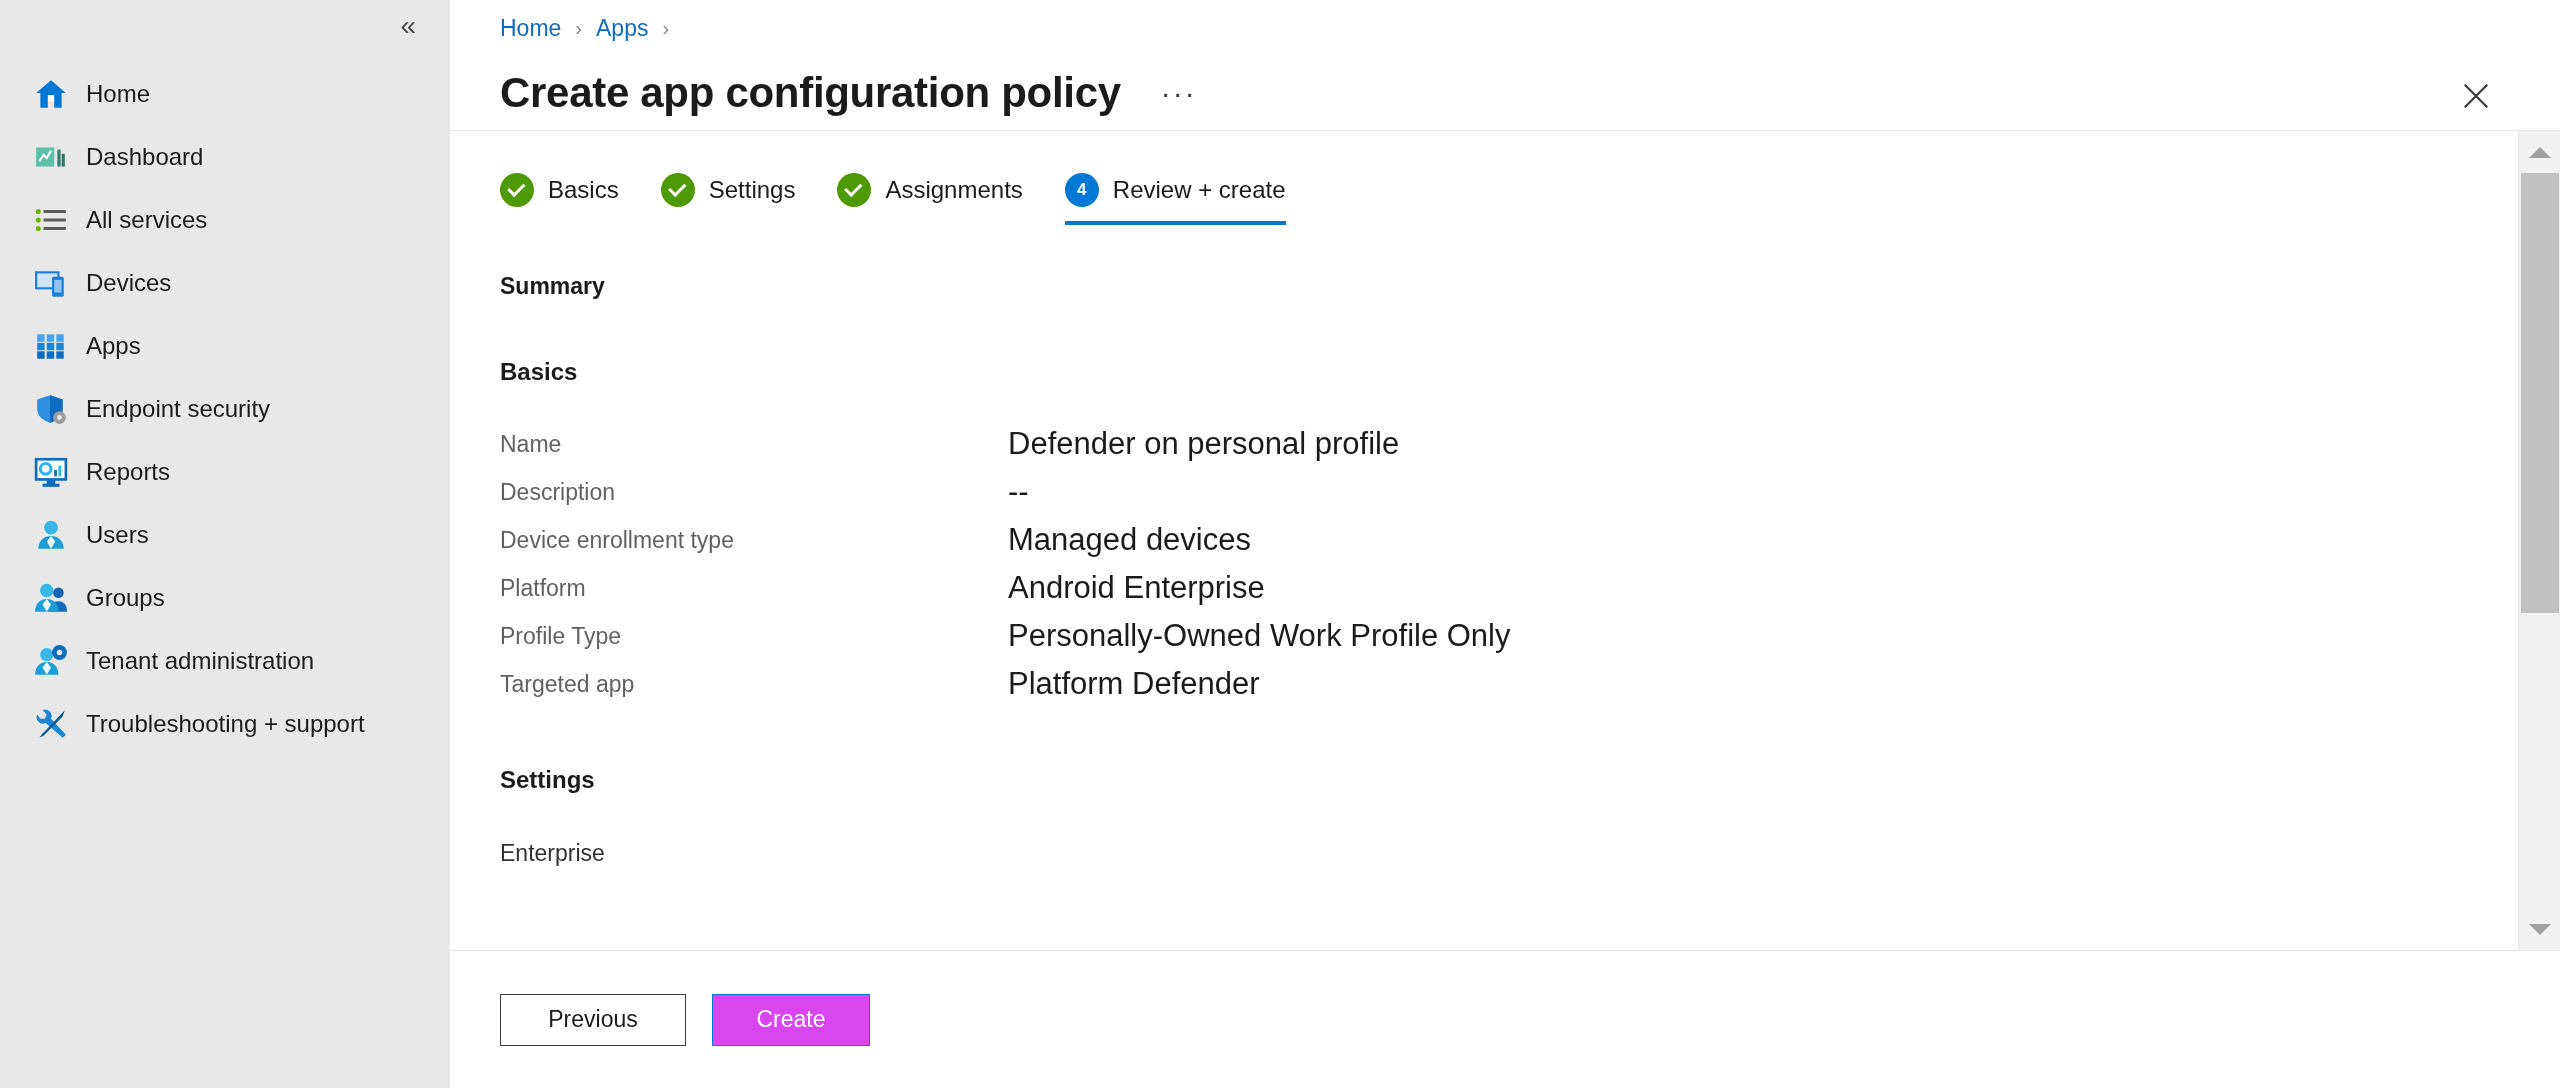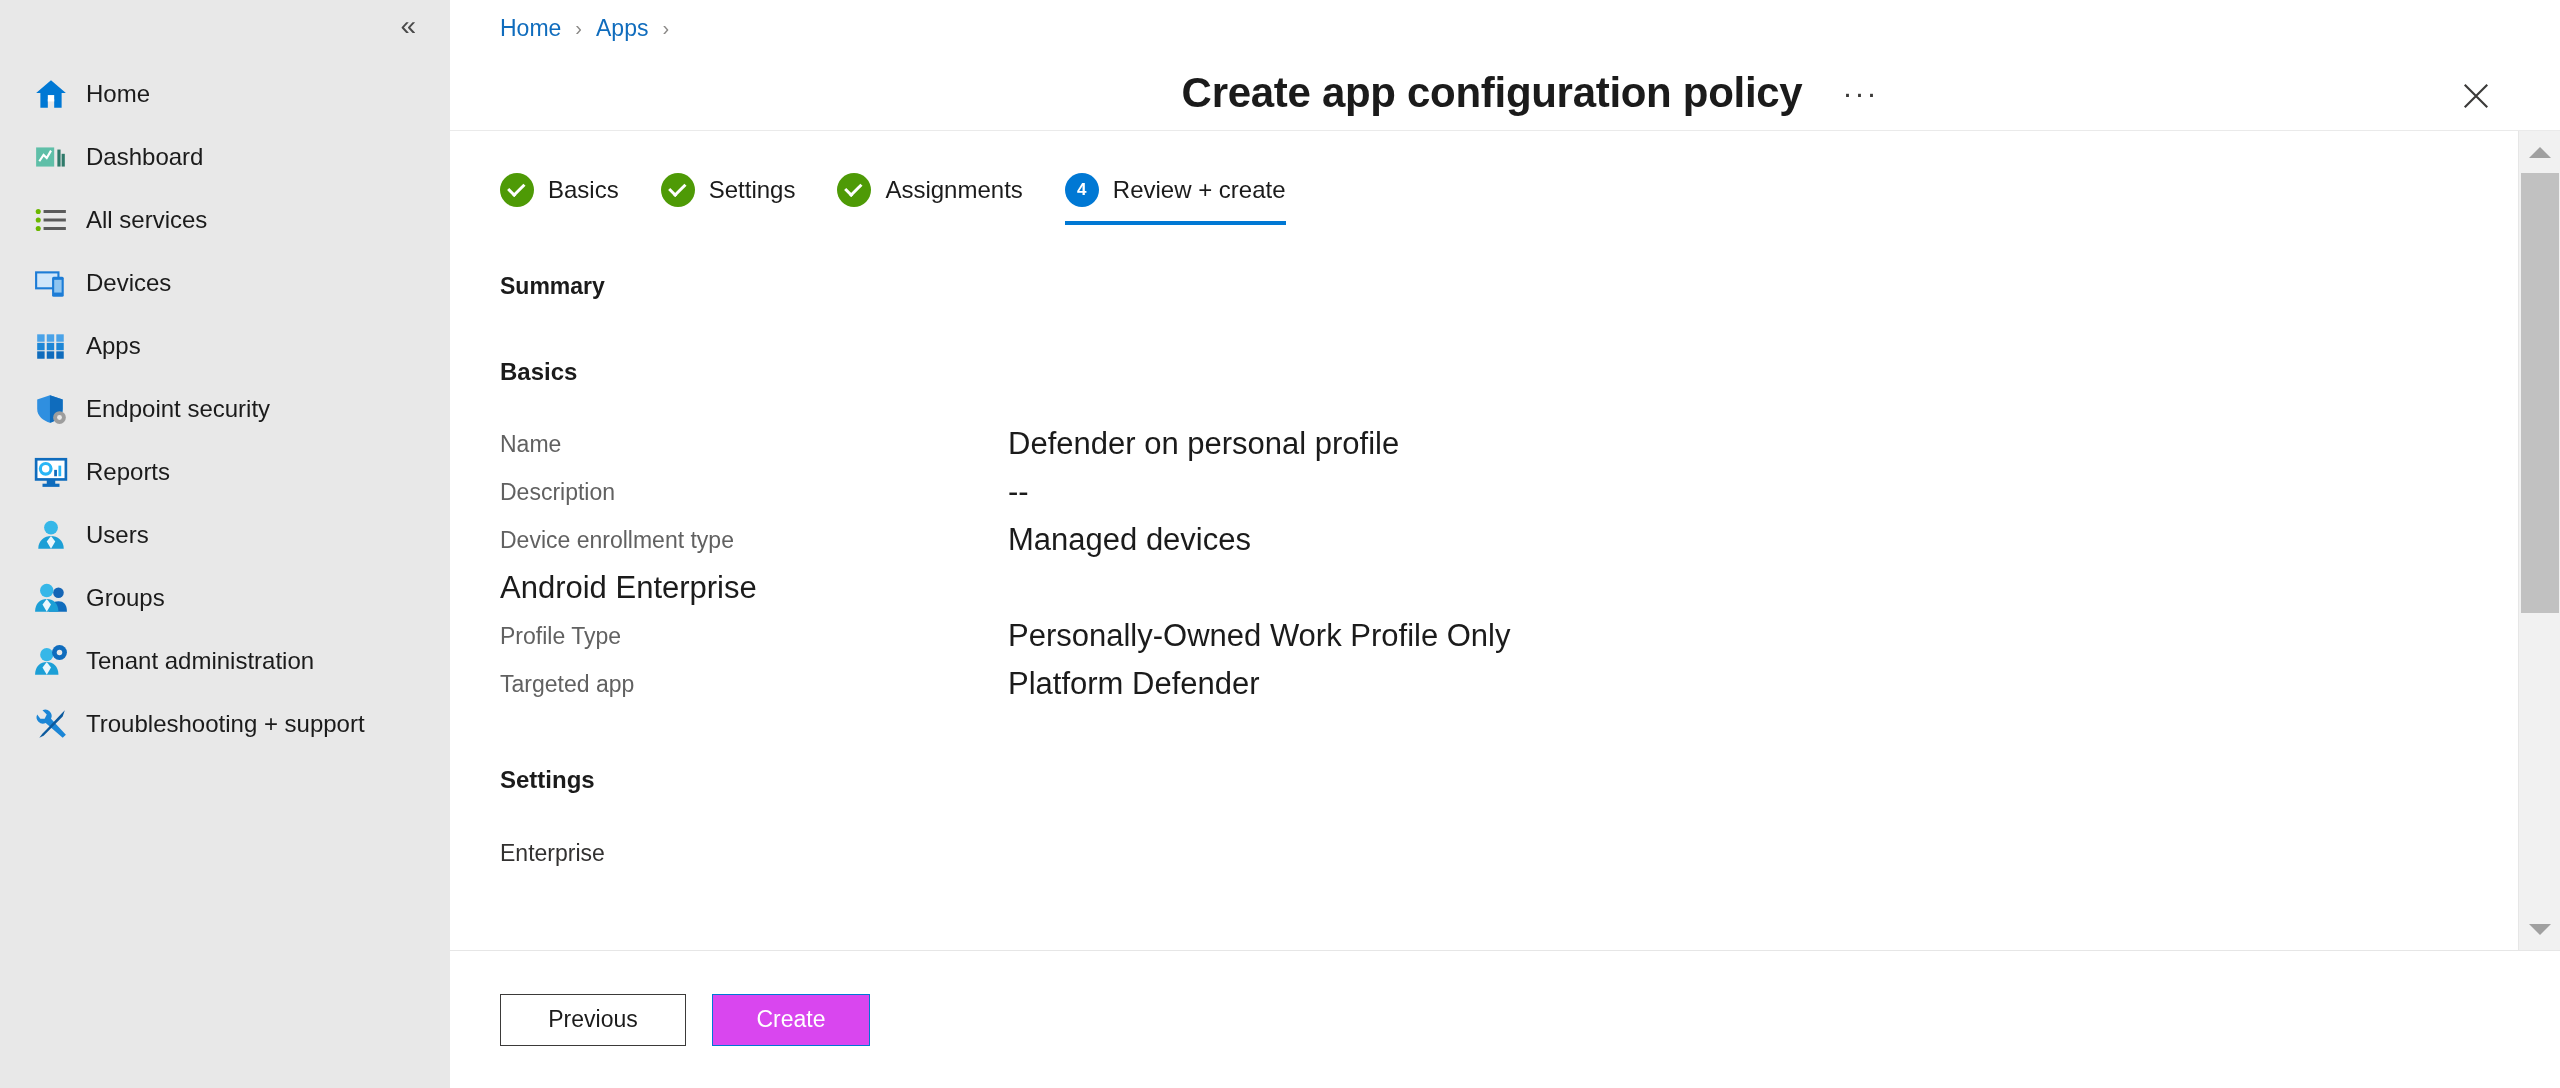--- a/index.html
+++ b/index.html
@@ -87,21 +87,20 @@
   }
   .bc-sep {
     color: #8a8886;
     margin: 0 14px;
     font-size: 20px;
   }
   .title-row {
     display: flex;
     align-items: center;
     height: 74px;
-    justify-content: center;
   }
   .blade-title {
     font-size: 42px;
     font-weight: bold;
     color: #1b1b1b;
     letter-spacing: -0.3px;
   }
   .title-ellipsis {
     margin-left: 40px;
     font-size: 30px;
@@ -525,20 +524,21 @@
           </div>
           <div class="kv-row">
             <div class="kv-key">Description</div>
             <div class="kv-val">--</div>
           </div>
           <div class="kv-row">
             <div class="kv-key">Device enrollment type</div>
             <div class="kv-val">Managed devices</div>
           </div>
           <div class="kv-row">
+            <div class="kv-key">Platform</div>
             <div class="kv-val">Android Enterprise</div>
           </div>
           <div class="kv-row">
             <div class="kv-key">Profile Type</div>
             <div class="kv-val">Personally-Owned Work Profile Only</div>
           </div>
           <div class="kv-row">
             <div class="kv-key">Targeted app</div>
             <div class="kv-val">Platform Defender</div>
           </div>

